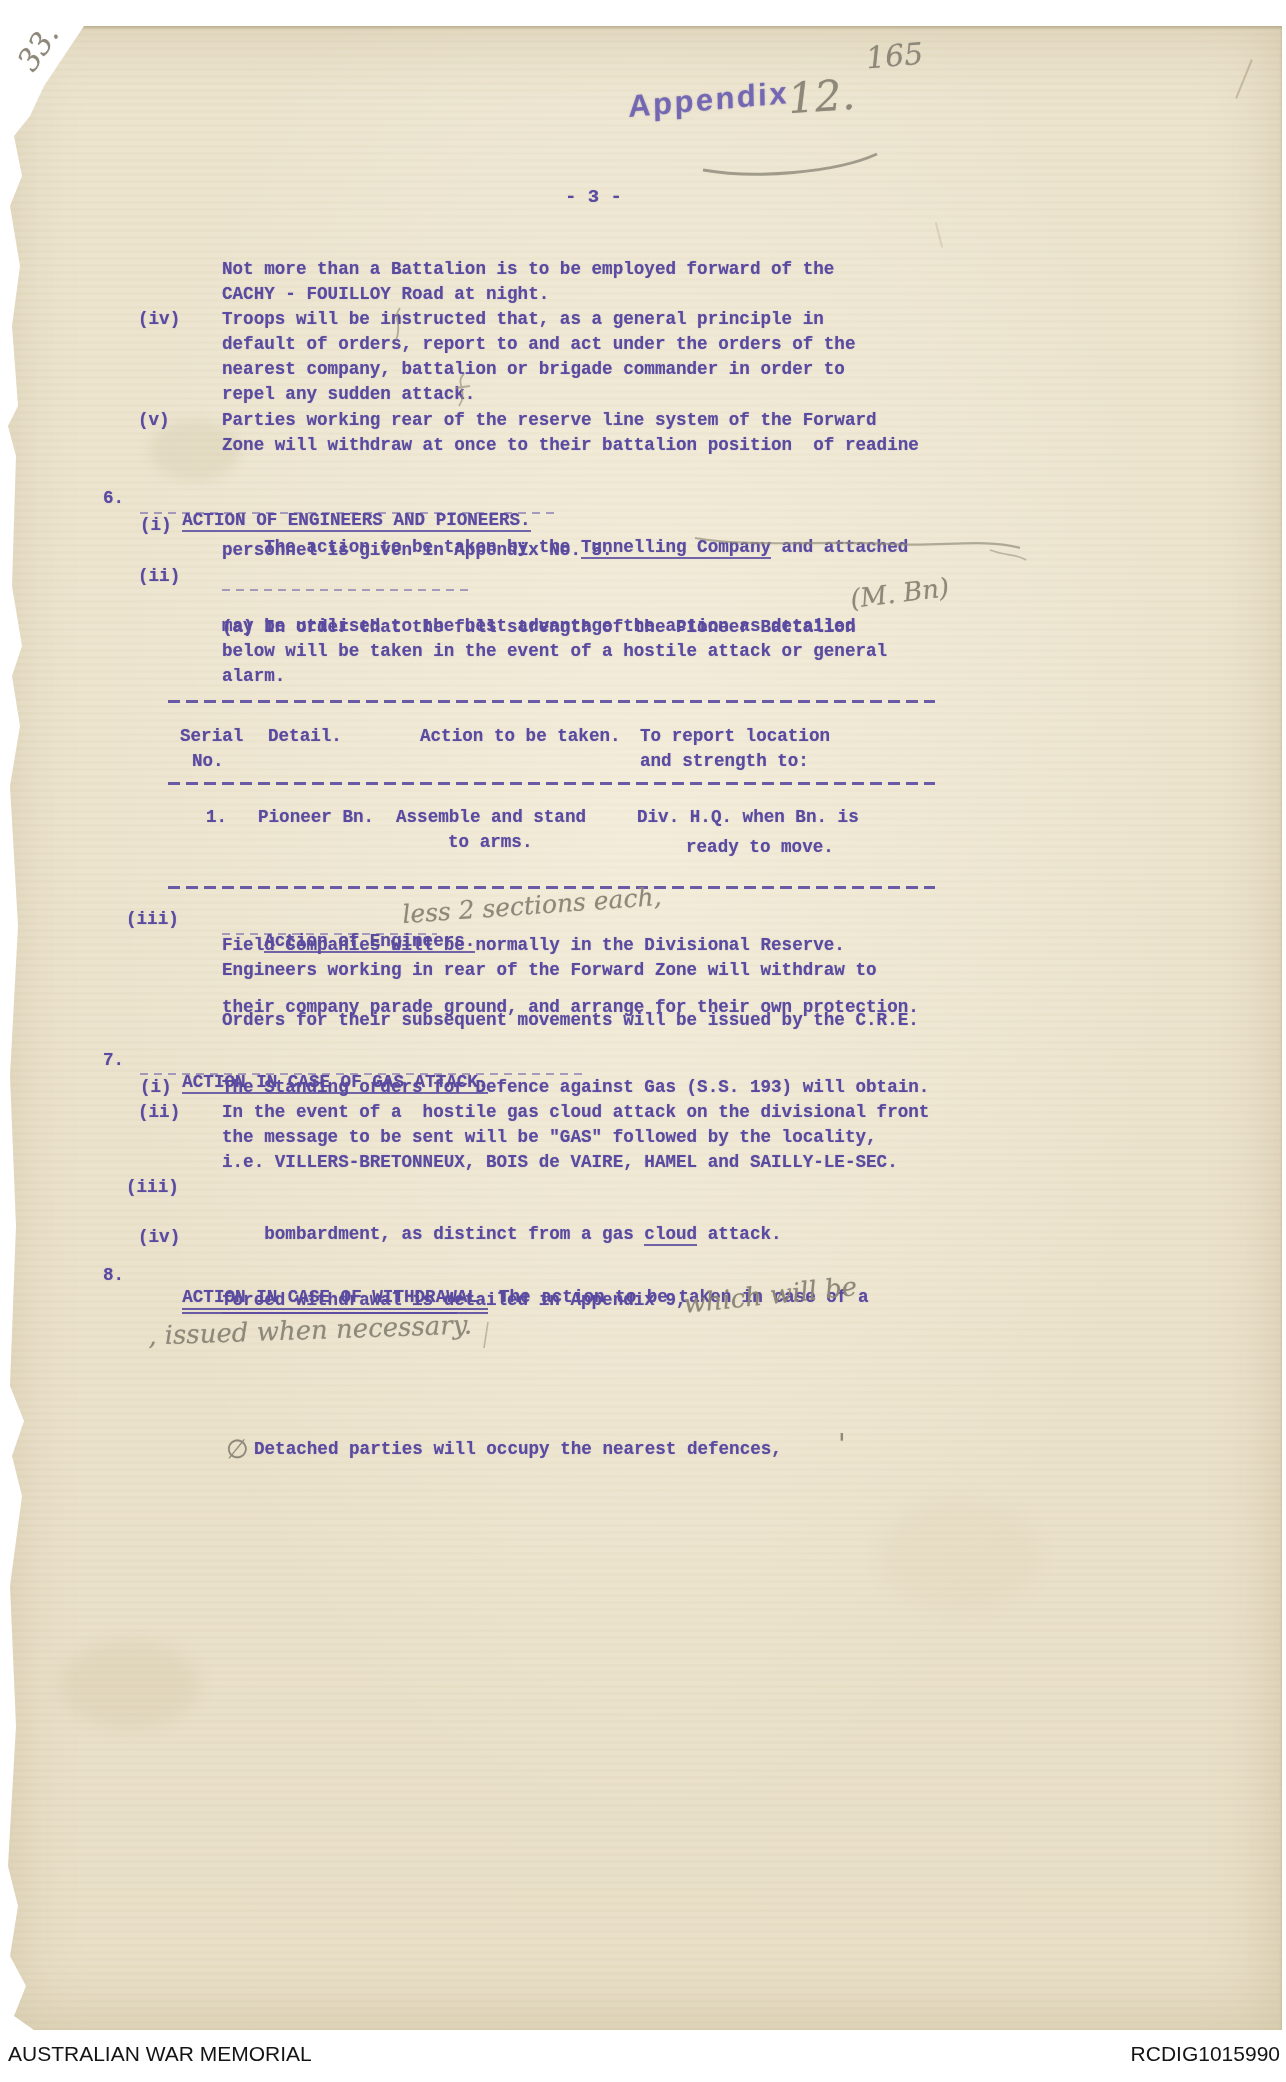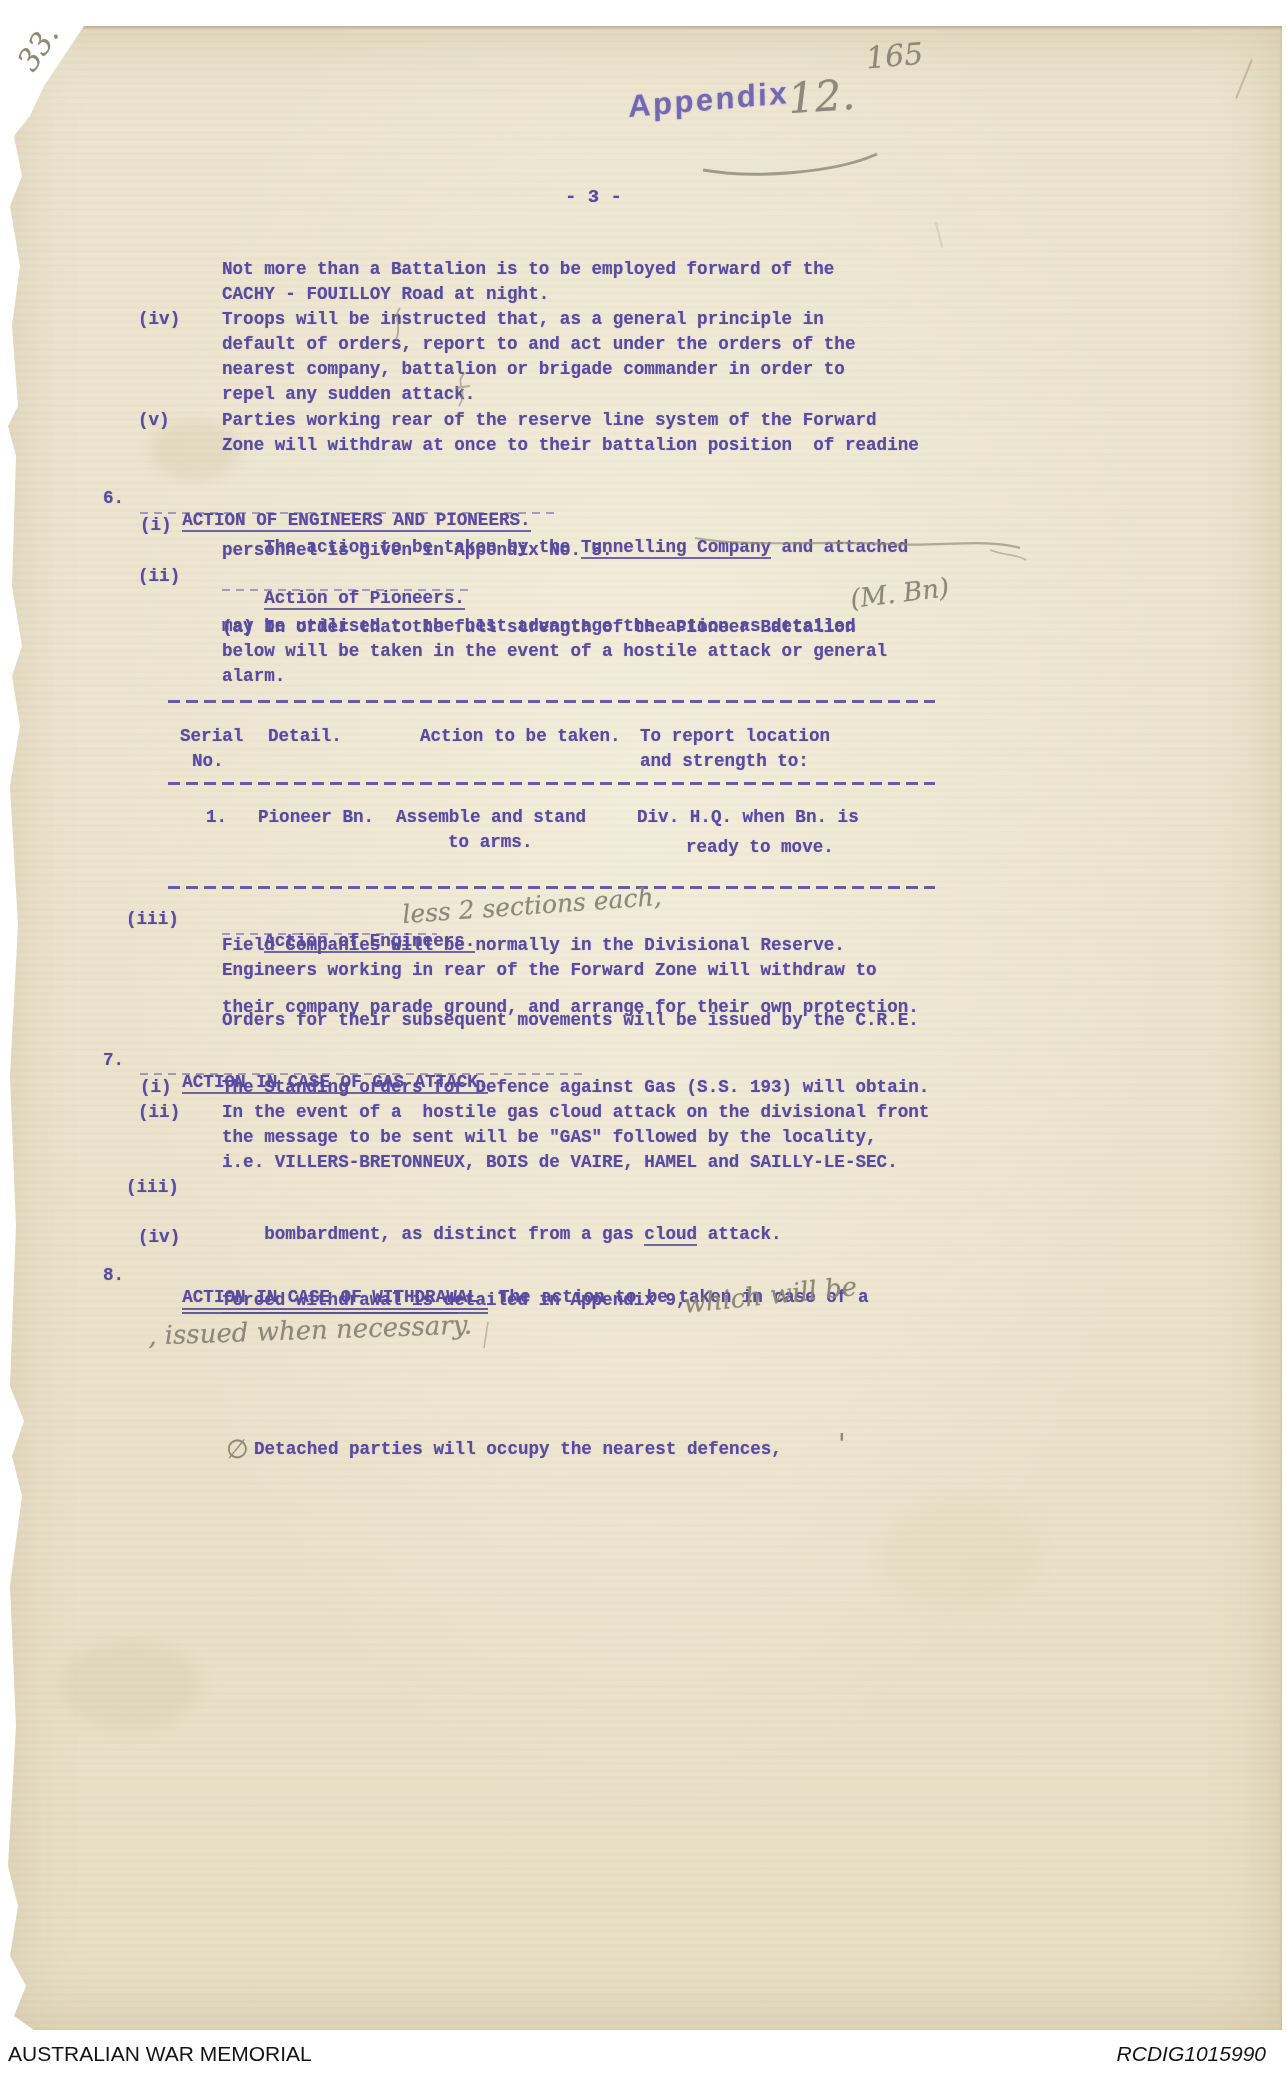--- a/index.html
+++ b/index.html
@@ -105,23 +105,20 @@
   <div class="t" style="left:222px;top:514px;">
     <span>The action to be taken by the </span><span class="u">Tunnelling Company</span><span> and attached</span>
   </div>
   <svg class="pencil-svg" style="left:690px;top:524px;" width="340" height="44" viewBox="0 0 340 44">
     <path d="M5 14 C 60 24, 140 16, 200 20 C 250 23, 295 14, 330 24" stroke="#948e7e" stroke-width="2.2" fill="none" opacity="0.7"></path>
     <path d="M300 26 C 315 32, 328 30, 336 36" stroke="#948e7e" stroke-width="1.8" fill="none" opacity="0.55"></path>
   </svg>
   <div class="t" style="left:222px;top:539px;">personnel is given in Appendix No. 5.</div>
 
   <div class="t" style="left:138px;top:565px;">(ii)</div>
-  <div class="t" style="left:222px;top:565px;">
-    <span class="u">Action of Pioneers.</span>
-  </div>
   <div class="dashecho" style="left:222px;top:589px;width:250px;"></div>
 
   <div class="t" style="left:222px;top:616px;">(a) In order that the full strength of the Pioneer Battalion</div>
   <div class="hw" style="left:850px;top:578px;font-size:26px;transform:rotate(-7deg);">(M. Bn)</div>
   <div class="t" style="left:222px;top:615px;">may be utilised to the best advantage the action as detailed</div>
   <div class="t" style="left:222px;top:640px;">below will be taken in the event of a hostile attack or general</div>
   <div class="t" style="left:222px;top:665px;">alarm.</div>
 
   <div class="dashline" style="left:168px;top:700px;width:767px;"></div>
 
@@ -188,16 +185,16 @@
   <svg class="pencil-svg" style="left:478px;top:1318px;" width="16" height="34" viewBox="0 0 16 34">
     <path d="M10 4 L6 30" stroke="#938d7d" stroke-width="1.6" fill="none" opacity="0.55"></path>
   </svg>
 
   <div class="hw" style="left:226px;top:1434px;font-size:26px;font-style:normal;">∅</div>
   <div class="t" style="left:254px;top:1438px;">Detached parties will occupy the nearest defences,</div>
   <div class="hw" style="left:838px;top:1428px;font-size:28px;">'</div>
 
   <div id="footer">
     <span class="footer-text" style="left:8px;">AUSTRALIAN WAR MEMORIAL</span>
-    <span class="footer-text" style="right:20px;font-style:italic;">RCDIG1015990</span>
+    <span class="footer-text" style="right:6px;">RCDIG1015990</span>
   </div>
 
 </div>
 
 </body></html>

